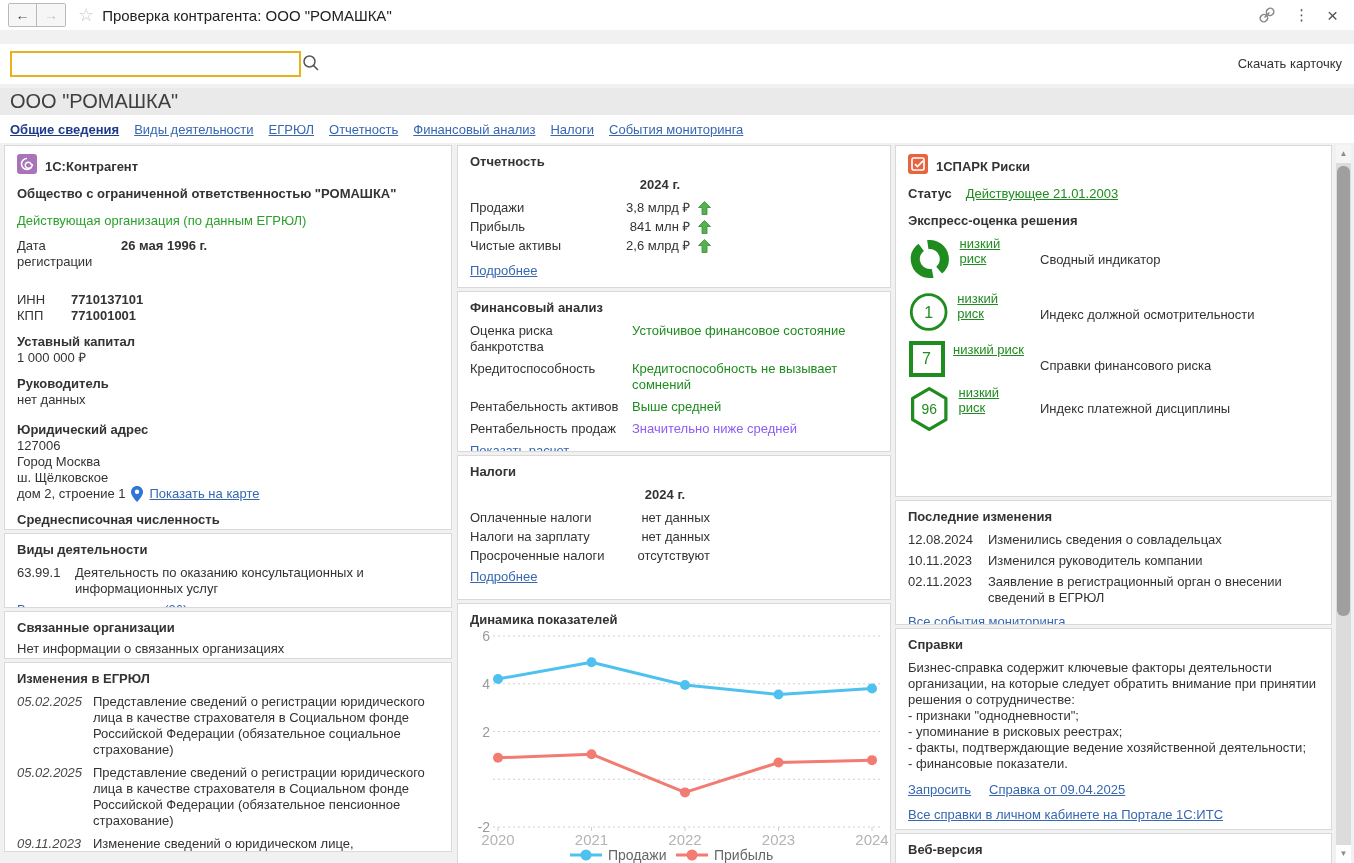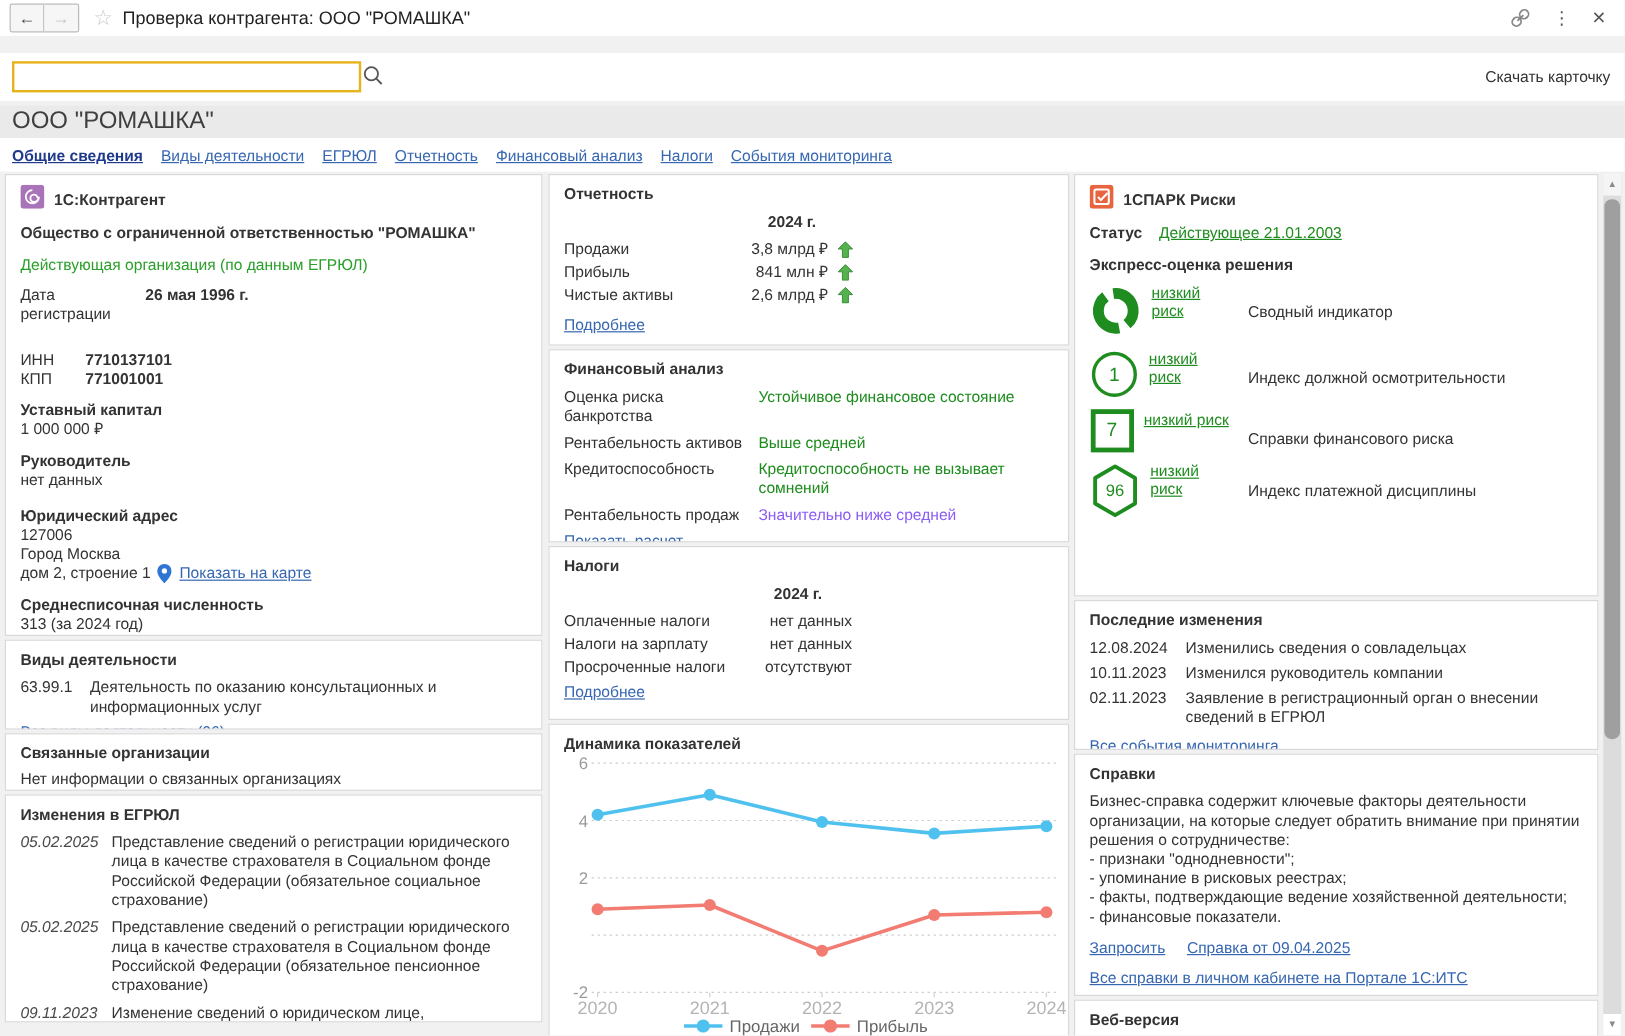--- a/index.html
+++ b/index.html
@@ -183,20 +183,21 @@
         <div>1 000 000 ₽</div>
       </div>
       <div class="block">
         <div class="bold">Руководитель</div>
         <div>нет данных</div>
       </div>
       <div class="block" style="margin-top:14px">
         <div class="bold">Юридический адрес</div>
         <div>127006</div>
         <div>Город Москва</div>
+        <div>ш. Щёлковское</div>
         <div class="addr-last">
           <span>дом 2, строение 1</span>
           <span style="display:flex">
             <svg width="12" height="16" viewBox="0 0 12 16">
                 <path d="M6 0 C2.7 0 0 2.7 0 6 c0 4.2 6 10 6 10 s6 -5.8 6 -10 C12 2.7 9.3 0 6 0" fill="#2e75d4"></path>
                 <circle cx="6" cy="5.8" r="2.2" fill="#fff"></circle>
               </svg>
           </span>
           <a class="link">Показать на карте</a>
         </div>
@@ -277,26 +278,26 @@
       <a class="link mt8">Подробнее</a>
     </div>
 
     <div class="card h-fin">
       <div class="sec-title">Финансовый анализ</div>
       <div class="frow">
         <span class="lab">Оценка риска банкротства</span>
         <span class="val green">Устойчивое финансовое состояние</span>
       </div>
       <div class="frow">
+        <span class="lab">Кредитоспособность</span>
+        <span class="val green">Кредитоспособность не вызывает сомнений</span>
+      </div>
+      <div class="frow">
         <span class="lab">Рентабельность активов</span>
         <span class="val green">Выше средней</span>
-      </div>
-      <div class="frow">
-        <span class="lab">Кредитоспособность</span>
-        <span class="val green">Кредитоспособность не вызывает сомнений</span>
       </div>
       <div class="frow">
         <span class="lab">Рентабельность продаж</span>
         <span class="val red">Значительно ниже средней</span>
       </div>
       <a class="link">Показать расчет</a>
     </div>
 
     <div class="card h-taxes">
       <div class="sec-title">Налоги</div>

